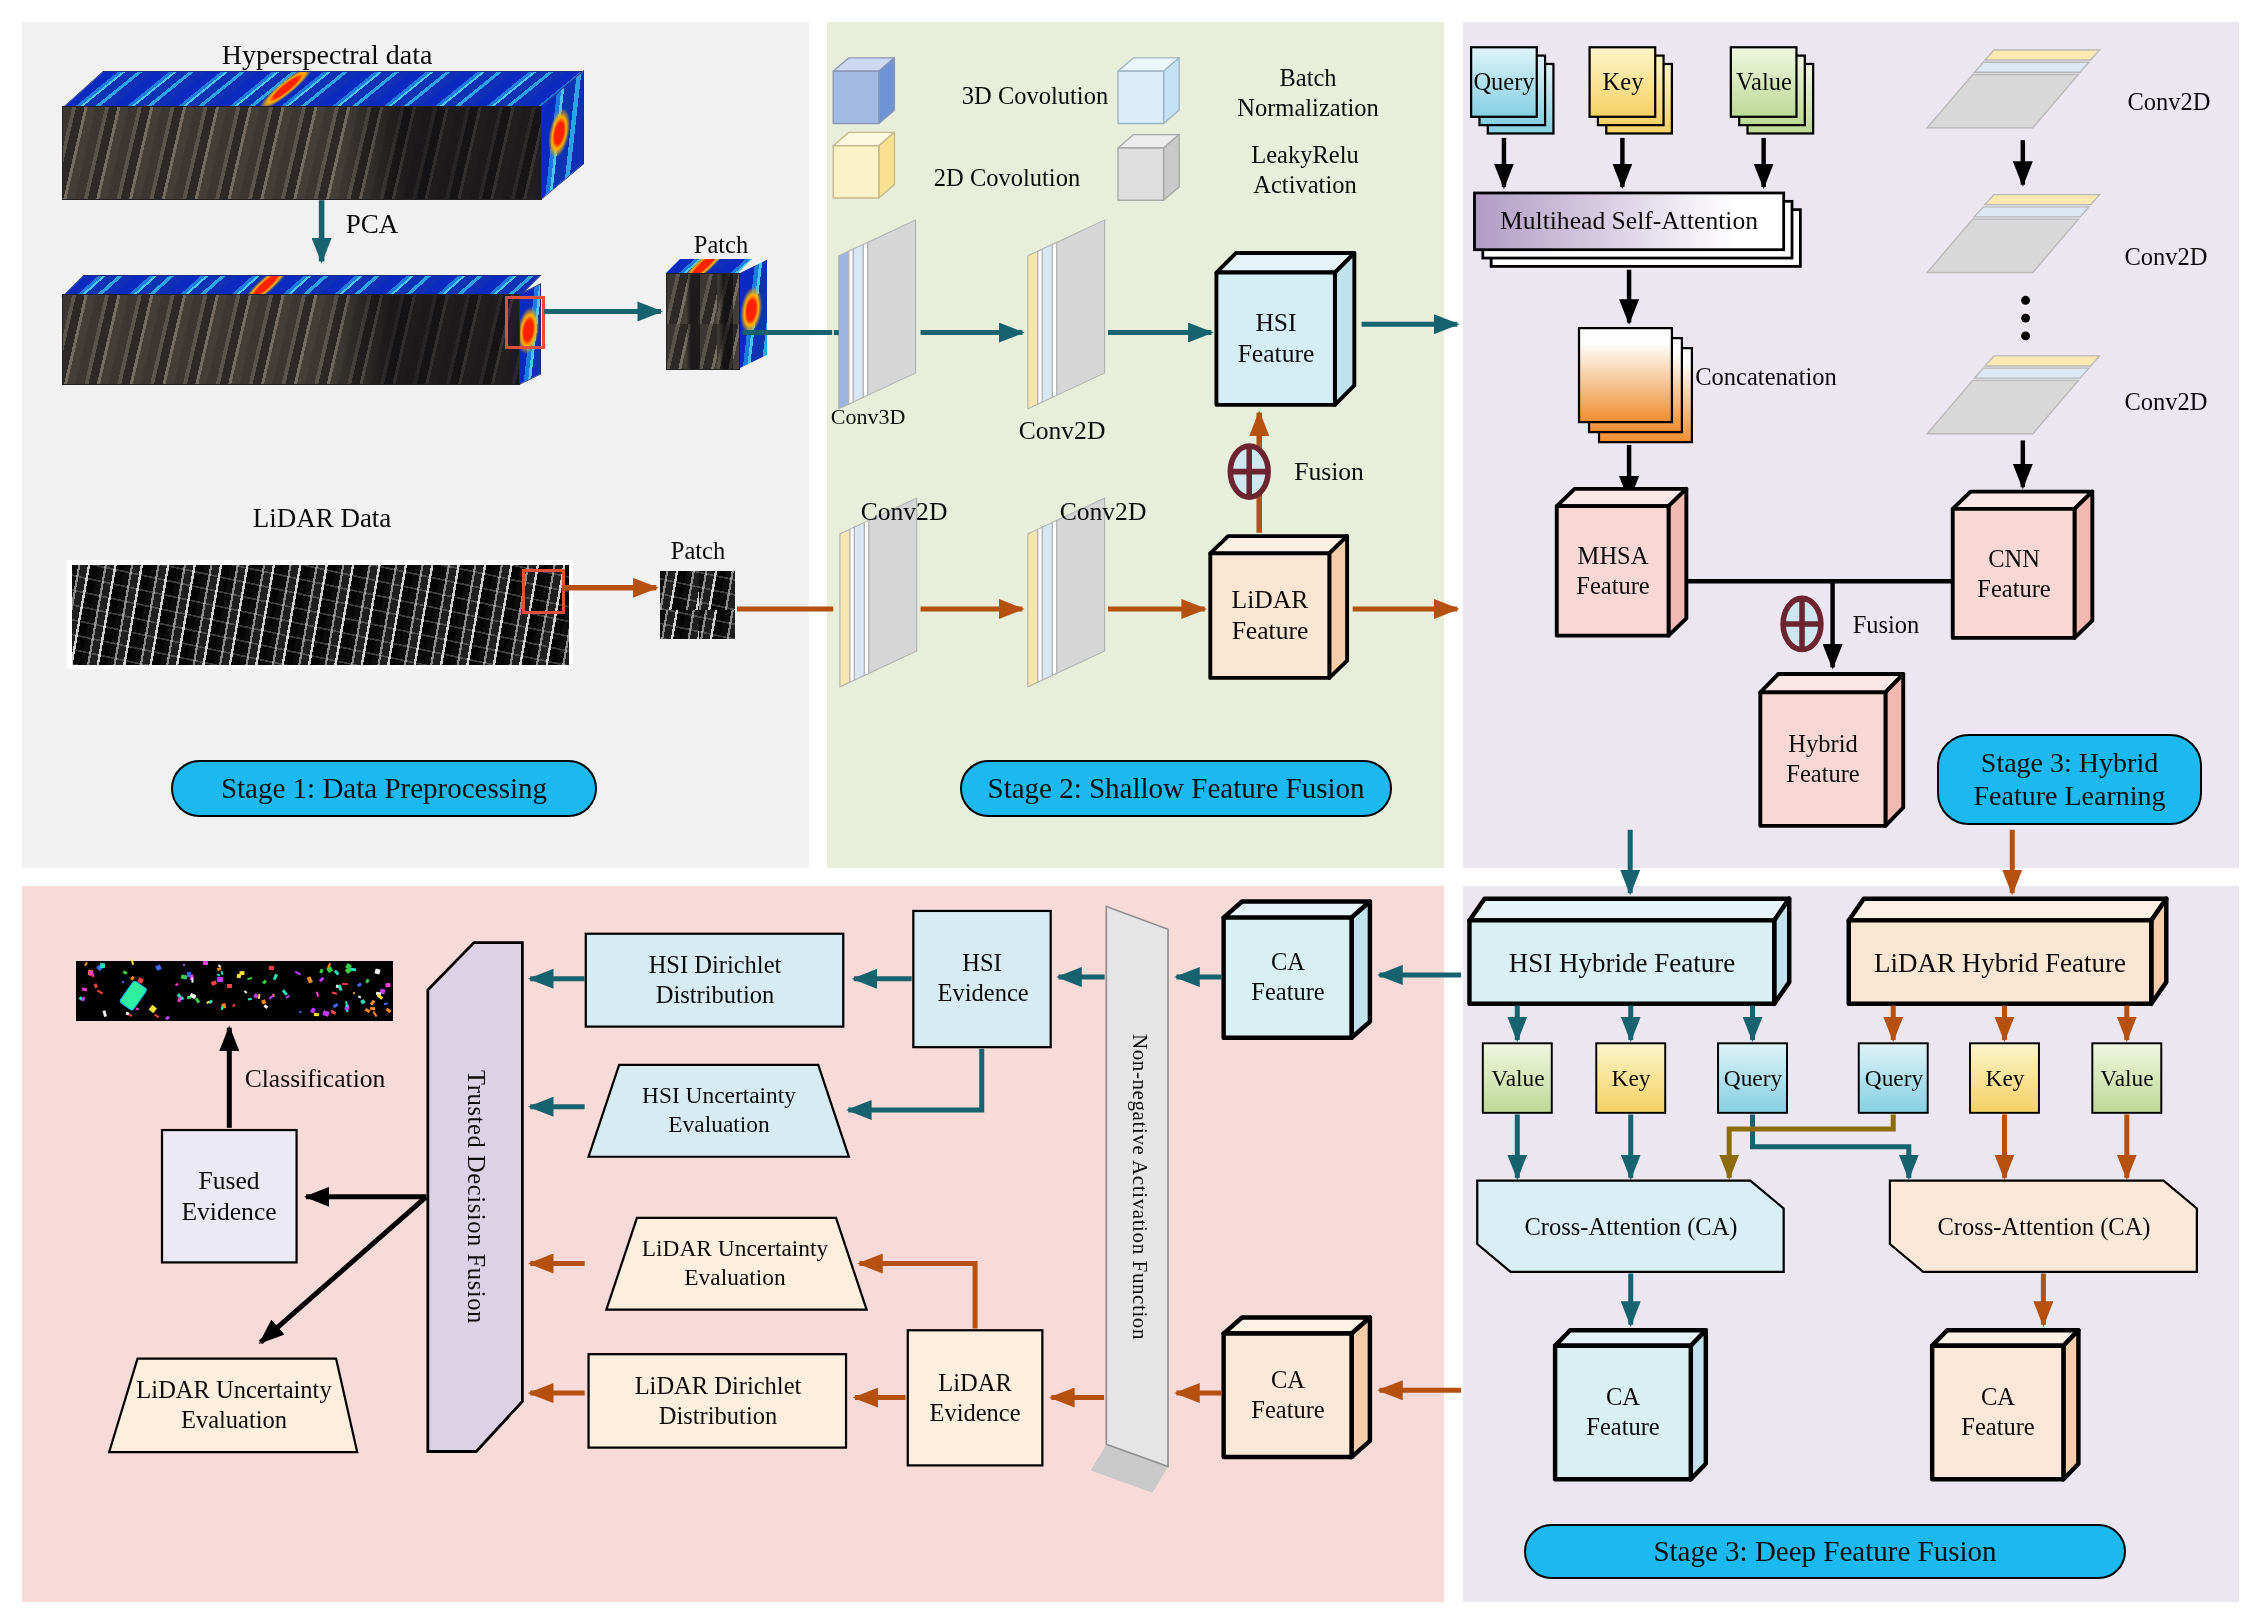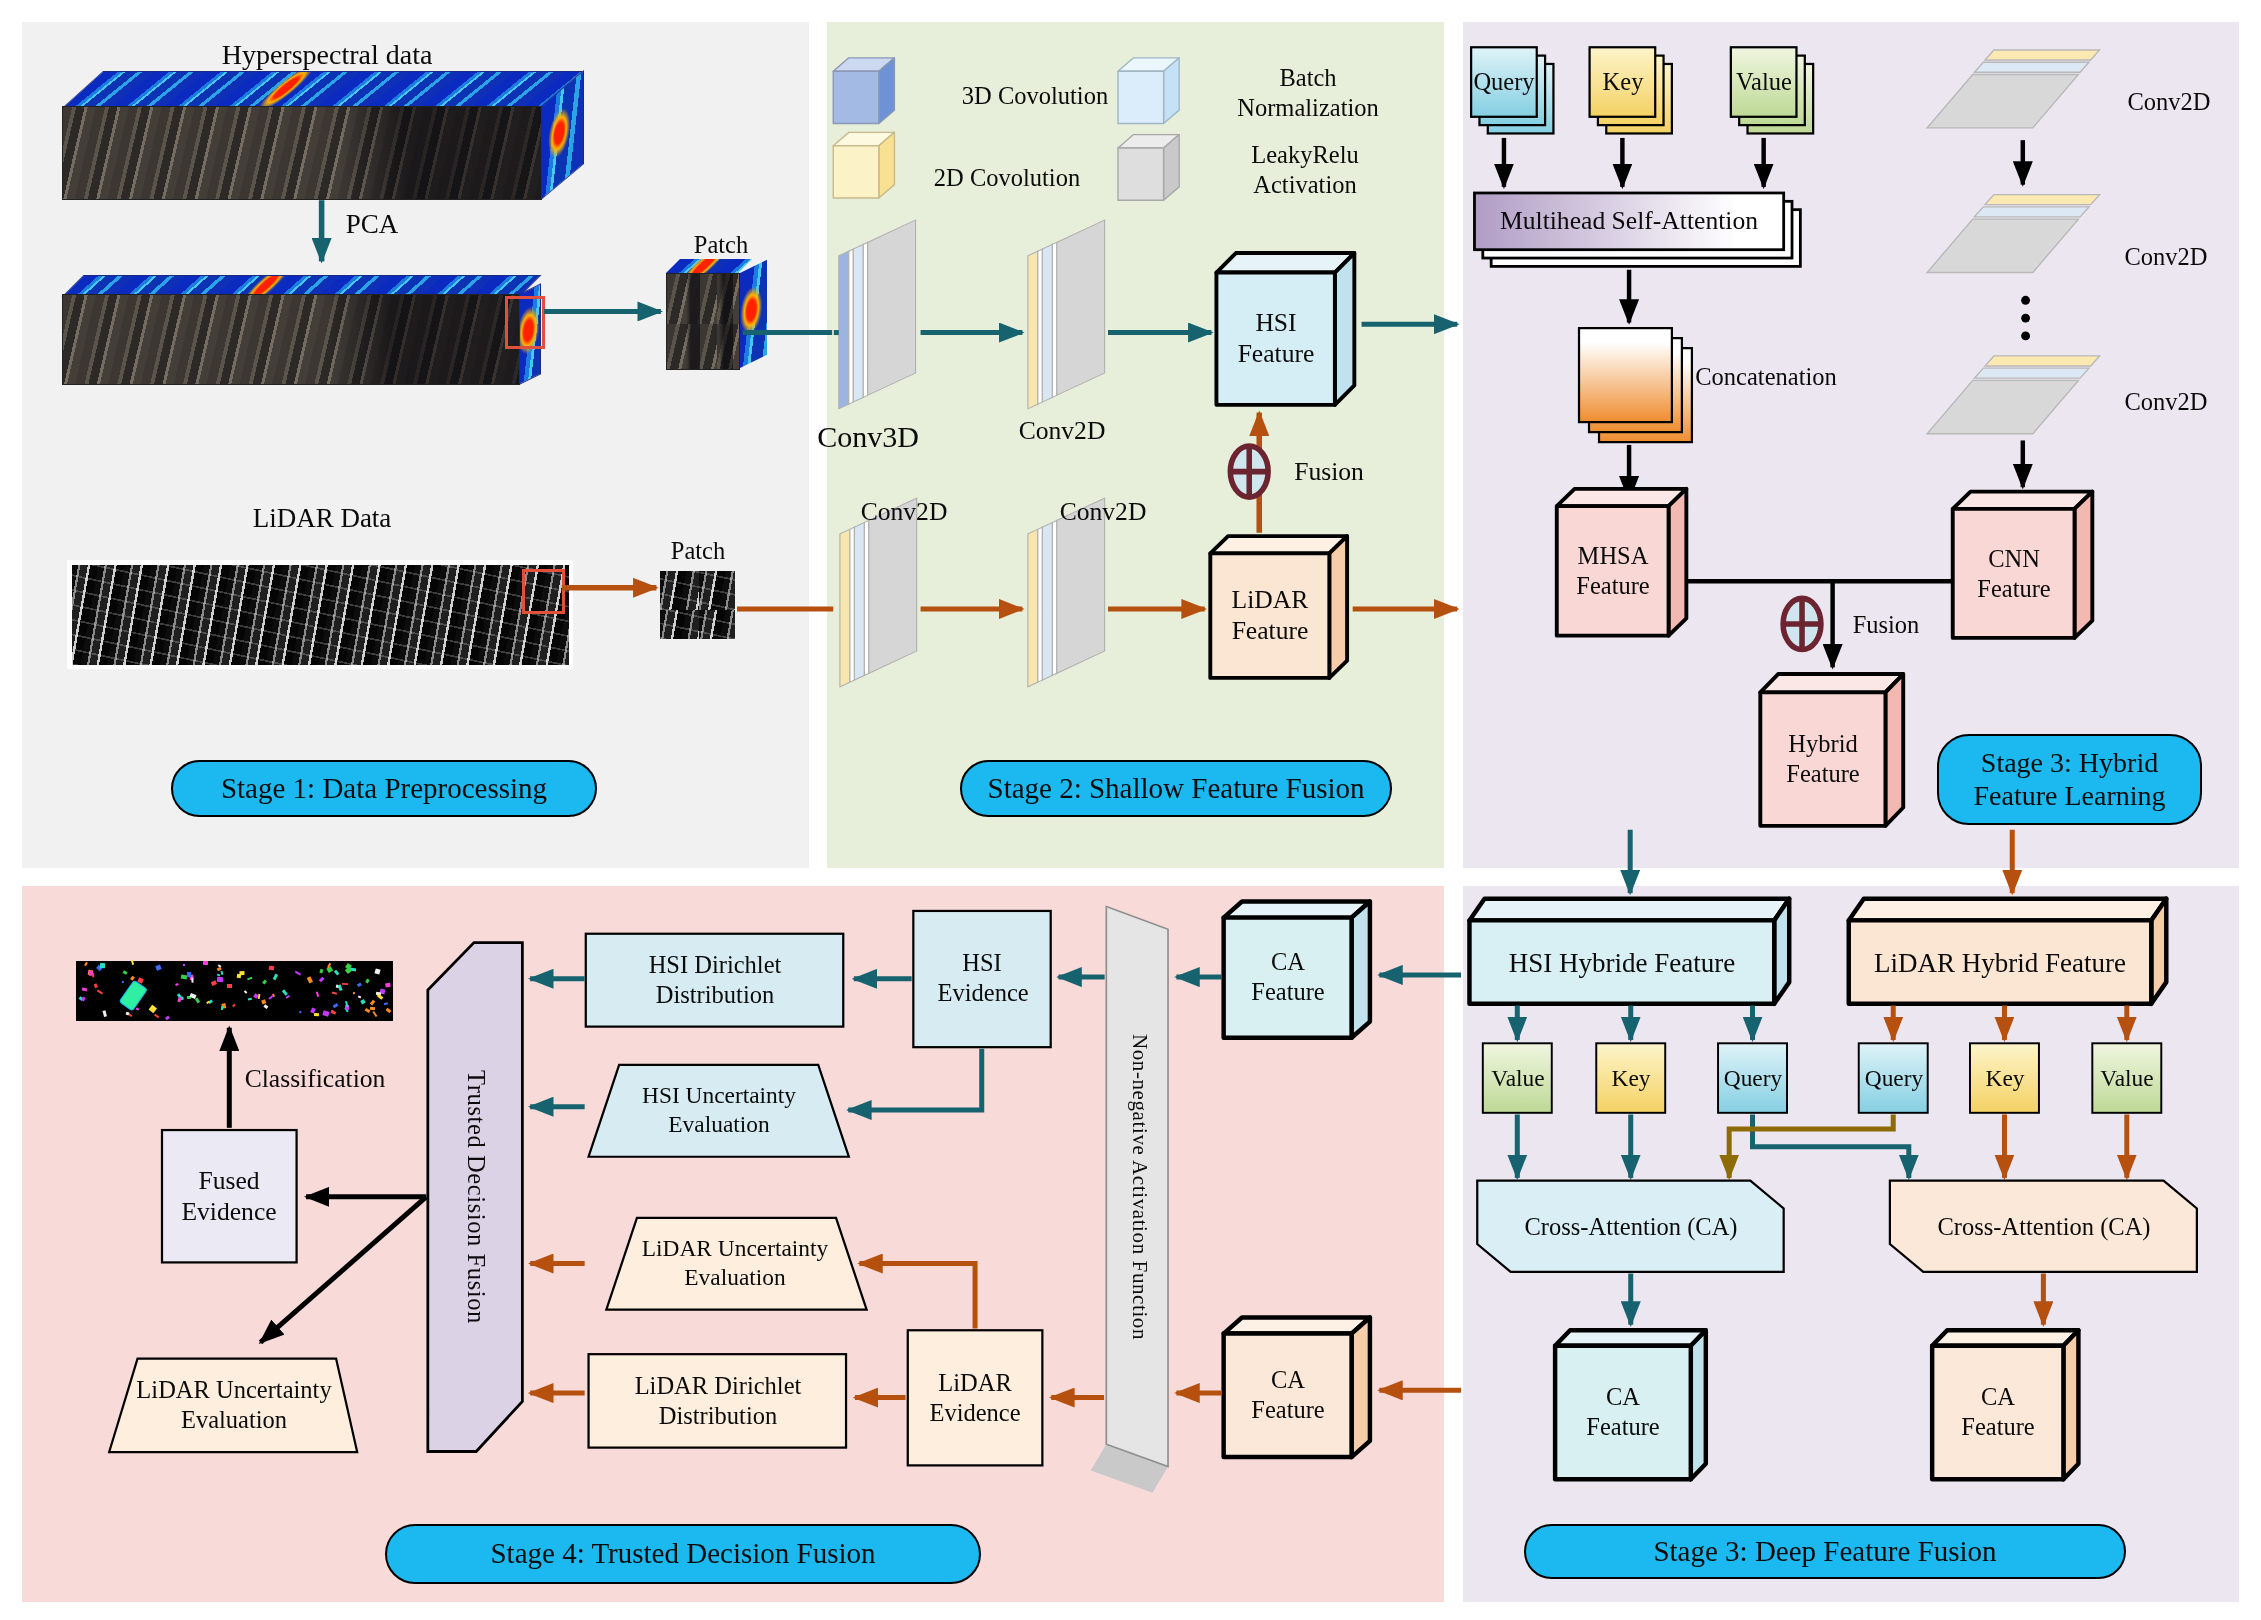--- a/index.html
+++ b/index.html
@@ -486,21 +486,21 @@
   <div class="lbl" style="left:372px;top:224px;font-size:27px;">PCA</div>
   <div class="lbl" style="left:721px;top:245px;font-size:24.5px;">Patch</div>
   <div class="lbl" style="left:322px;top:518px;font-size:27px;">LiDAR Data</div>
   <div class="lbl" style="left:698px;top:551px;font-size:24.5px;">Patch</div>
   <div class="pill" style="left:171px;top:760px;width:422px;height:53px;font-size:29px;">Stage 1: Data Preprocessing</div>
 
   <div class="lbl" style="left:1007px;top:96px;font-size:24.5px;margin-left:28px;">3D Covolution</div>
   <div class="lbl" style="left:1007px;top:170px;font-size:24.5px;margin-top:8px;">2D Covolution</div>
   <div class="lbl wrap" style="left:1308px;top:93px;font-size:24.5px;width:200px;">Batch Normalization</div>
   <div class="lbl wrap" style="left:1305px;top:170px;font-size:24.5px;width:184px;">LeakyRelu Activation</div>
-  <div class="lbl" style="left:868px;top:437px;font-size:30px;">Conv3D</div>
+  <div class="lbl" style="left:868px;top:417px;font-size:22px;">Conv3D</div>
   <div class="lbl" style="left:1062px;top:431px;font-size:25.6px;">Conv2D</div>
   <div class="lbl" style="left:904px;top:512px;font-size:25.6px;">Conv2D</div>
   <div class="lbl" style="left:1103px;top:512px;font-size:25.6px;">Conv2D</div>
   <div class="lbl wrap" style="left:1276px;top:338px;font-size:25.6px;width:100px;">HSI Feature</div>
   <div class="lbl wrap" style="left:1270px;top:615px;font-size:25.6px;width:89px;">LiDAR Feature</div>
   <div class="lbl" style="left:1329px;top:472px;font-size:25.6px;">Fusion</div>
   <div class="pill" style="left:960px;top:760px;width:428px;height:53px;font-size:29px;">Stage 2: Shallow Feature Fusion</div>
 
   <div class="lbl" style="left:1504px;top:82px;font-size:24.5px;">Query</div>
   <div class="lbl" style="left:1623px;top:82px;font-size:24.5px;">Key</div>
@@ -536,16 +536,15 @@
   <div class="vtext" style="left:1139px;top:1187px;font-size:21px;">Non-negative Activation Function</div>
   <div class="lbl wrap" style="left:715px;top:980px;font-size:24.5px;width:234px;">HSI Dirichlet Distribution</div>
   <div class="lbl wrap" style="left:982px;top:978px;font-size:24.5px;width:89px;">HSI Evidence</div>
   <div class="lbl wrap" style="left:719px;top:1110px;font-size:23.4px;width:223px;">HSI Uncertainty Evaluation</div>
   <div class="lbl wrap" style="left:735px;top:1263px;font-size:23.4px;width:234px;">LiDAR Uncertainty Evaluation</div>
   <div class="lbl wrap" style="left:718px;top:1401px;font-size:24.5px;width:239px;">LiDAR Dirichlet Distribution</div>
   <div class="lbl wrap" style="left:975px;top:1398px;font-size:24.5px;width:95px;">LiDAR Evidence</div>
   <div class="lbl wrap" style="left:234px;top:1405px;font-size:24.5px;width:223px;">LiDAR Uncertainty Evaluation</div>
   <div class="lbl wrap" style="left:1288px;top:977px;font-size:24.5px;width:89px;">CA Feature</div>
   <div class="lbl wrap" style="left:1288px;top:1395px;font-size:24.5px;width:89px;">CA Feature</div>
-  <div class="pill" style="left:385px;top:1524px;width:592px;height:56px;font-size:29px;">Stage 4: Trusted Decision Fusion</div>
 
 </div>
 
 
 </body></html>

